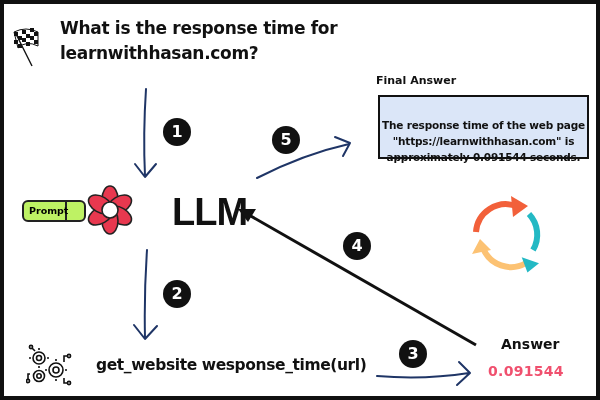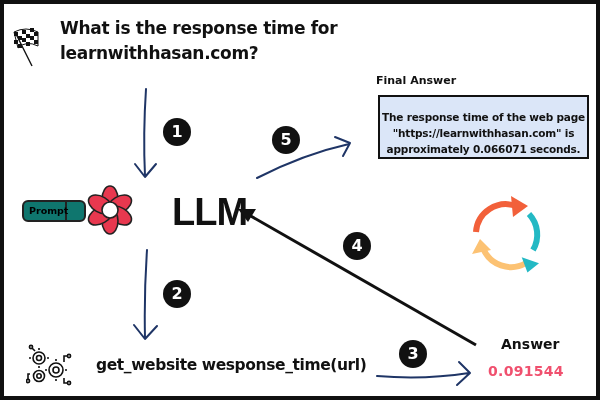--- a/index.html
+++ b/index.html
@@ -3,22 +3,22 @@
 <meta charset="utf-8">
 <style>
   html, body { margin: 0; padding: 0; }
   body { width: 600px; height: 400px; overflow: hidden; background: #111; font-family: "DejaVu Sans", sans-serif; }
   .frame { position: absolute; left: 0; top: 0; width: 600px; height: 400px; box-sizing: border-box; border: 4px solid #111; border-left-width: 4px; border-top-width: 4px; background: #fff; }
   .abs { position: absolute; }
   .q { left: 56px; top: 12px; font-weight: 900; font-size: 17px; line-height: 25px; color: #111; letter-spacing: -0.3px; }
   .flag { left: 6px; top: 22px; width: 30px; height: 42px; }
   .badge { width: 28px; height: 28px; border-radius: 50%; background: #111; color: #fff; font-weight: 700; font-size: 16px; line-height: 28px; text-align: center; }
   .fa-title { left: 372px; top: 70px; font-weight: 700; font-size: 11px; color: #111; }
-  .fa-box { left: 374px; top: 91px; width: 211px; height: 64px; background: #dbe6f8; border: 2px solid #111; box-sizing: border-box; text-align: center; font-weight: 700; font-size: 10.5px; line-height: 16px; color: #111; padding-top: 12px; letter-spacing: -0.2px; }
-  .prompt { left: 18px; top: 196px; width: 64px; height: 22px; border: 2px solid #222; border-radius: 6px; box-sizing: border-box; background: #0f766e; display: flex; align-items: center; gap: 36px; }
+  .fa-box { left: 374px; top: 91px; width: 211px; height: 64px; background: #dbe6f8; border: 2px solid #111; box-sizing: border-box; text-align: center; font-weight: 700; font-size: 10.5px; line-height: 16px; color: #111; padding-top: 20px; letter-spacing: -0.2px; }
+  .prompt { left: 18px; top: 196px; width: 64px; height: 22px; border: 2px solid #222; border-radius: 6px; box-sizing: border-box; background: #bef264; display: flex; align-items: center; gap: 36px; }
   .prompt-label { font-size: 9.5px; font-weight: 700; padding-left: 5px; width: 43px; border-right: 2px solid #222; height: 100%; line-height: 18px; box-sizing: border-box; }
   .cursor { font-size: 10px; font-weight: 700; padding-left: 3px; line-height: 18px; }
   .llm { left: 132px; top: 186px; font-weight: 900; font-size: 38px; line-height: 44px; color: #111; letter-spacing: -1px; font-family: "Liberation Sans", sans-serif; margin-left: 36px; }
   .fn { left: 76px; top: 352px; font-weight: 900; font-size: 15.5px; color: #111; letter-spacing: -0.4px; margin-left: 16px; }
   .res-label { left: 497px; top: 332px; font-weight: 900; font-size: 14px; color: #111; }
   .res-val { left: 484px; top: 359px; font-weight: 900; font-size: 14px; color: #f0506e; letter-spacing: 0.3px; }
   svg.over { position: absolute; left: 0; top: 0; }
 </style>
 </head>
 <body>
@@ -46,21 +46,21 @@
 
   <div class="abs q">
     <div>What is the response time for</div>
     <div>learnwithhasan.com?</div>
   </div>
 
   <div class="abs fa-title">Final Answer</div>
   <div class="abs fa-box">
     <div>The response time of the web page</div>
     <div>"https://learnwithhasan.com" is</div>
-    <div>approximately 0.066071 seconds.</div>
+    <div>approximately 0.091544 seconds.</div>
   </div>
 
   <div class="abs prompt">
     <span class="prompt-label">Prompt</span>
     <span class="cursor">_</span>
   </div>
 
   <svg class="abs" style="left:80px;top:180px;width:52px;height:52px" viewBox="-26 -26 52 52">
     <g fill="#e8384f" stroke="#222" stroke-width="1.6">
       <ellipse cx="0" cy="-11" rx="8" ry="13" transform="rotate(0)"></ellipse>

